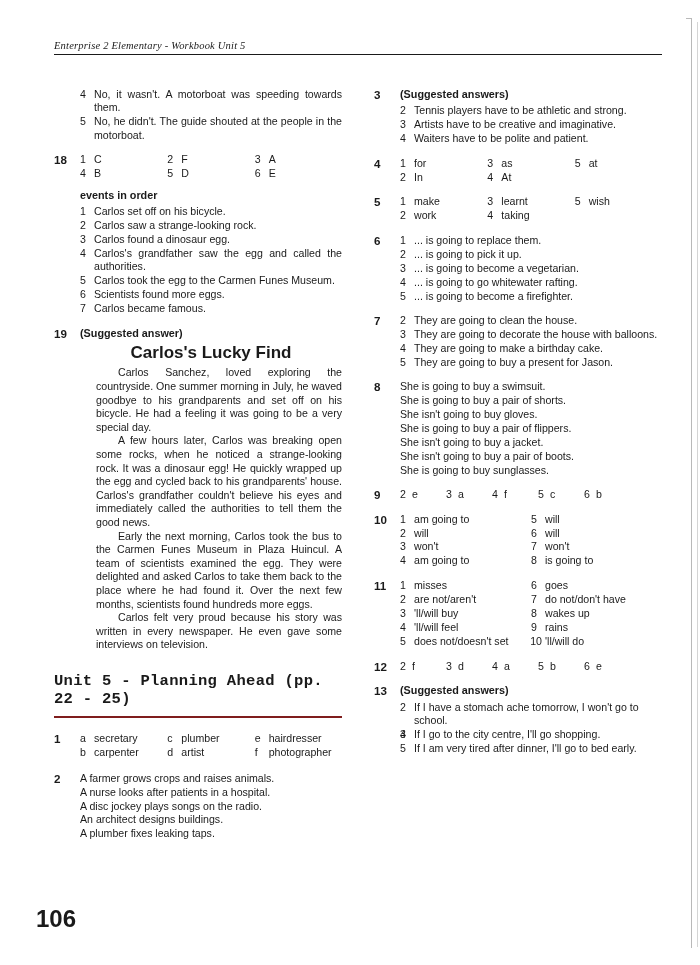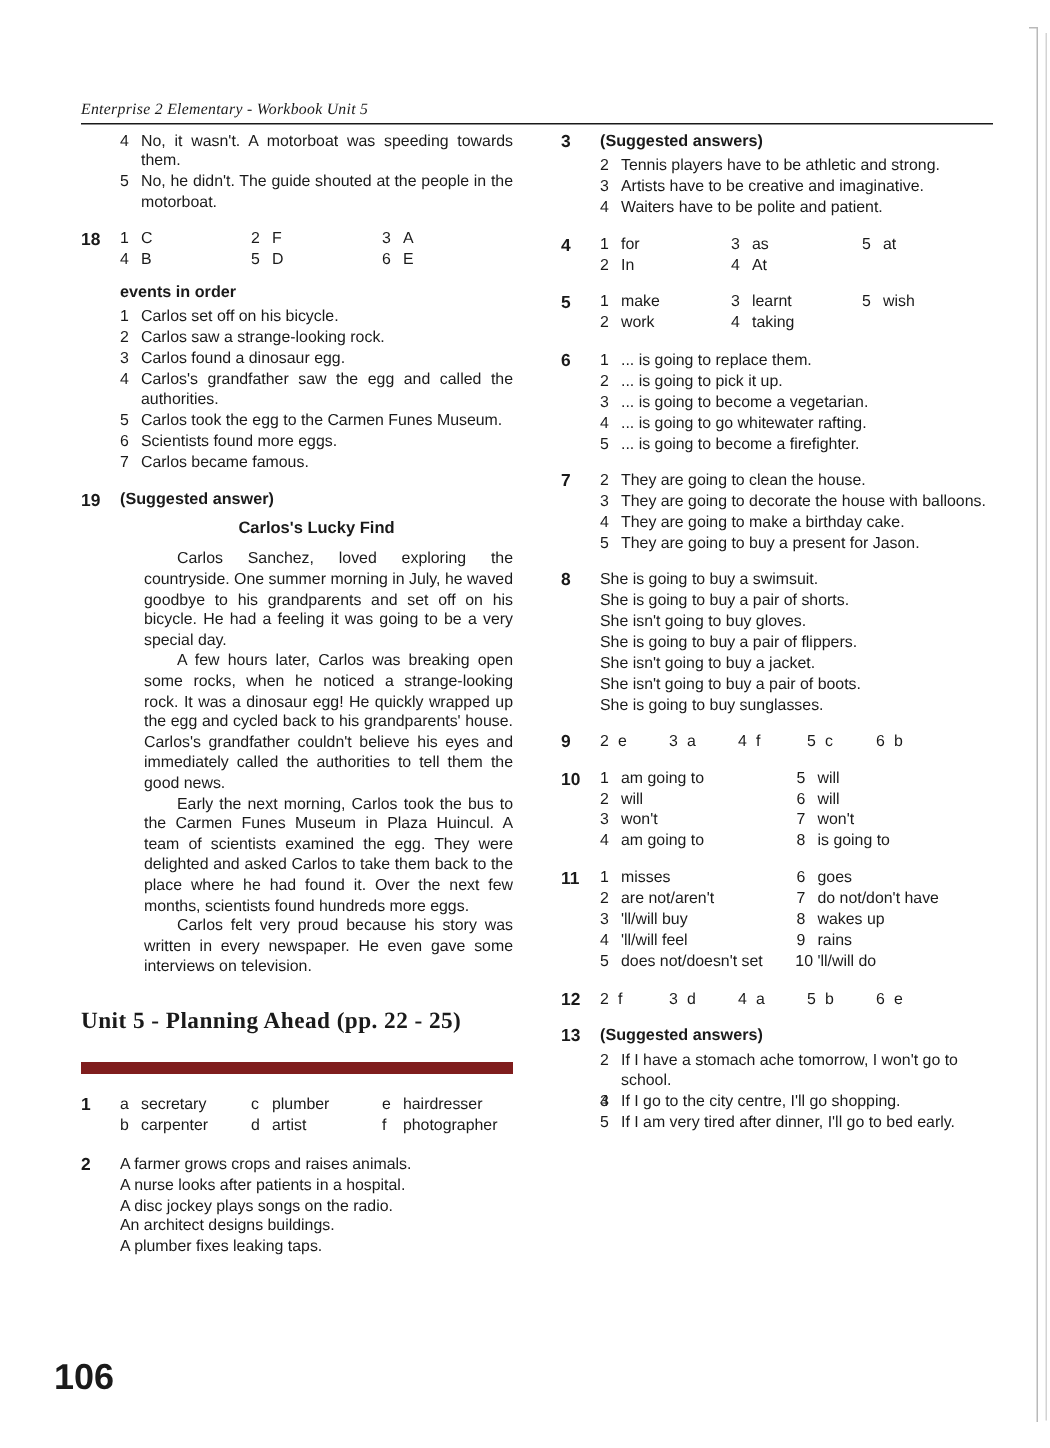--- a/index.html
+++ b/index.html
@@ -39,21 +39,21 @@
     position: absolute;
     top: 18px;
     right: 8px;
     width: 6px;
     height: 1px;
     background: #b9b9b9;
   }
 
   .header {
     position: absolute;
-    top: 68px;
+    top: 40px;
     left: 54px;
     width: 608px;
   }
   .header-title {
     font-family: "Liberation Serif", serif;
     font-style: italic;
     font-size: 10.5px;
     color: #1a1a1a;
     letter-spacing: 0.2px;
   }
@@ -158,37 +158,37 @@
   }
   .seq .pair .n {
     display: inline-block;
     width: 12px;
   }
 
   
   .story-title {
     text-align: center;
     font-weight: bold;
-    font-size: 11px;
+    font-size: 17px;
     margin: 6px 0 7px 0;
   }
   .story p {
     margin: 0 0 0 16px;
     text-indent: 22px;
     text-align: justify;
     font-size: 10.6px;
     line-height: 13.6px;
   }
 
   
   .unit-heading {
     margin: 20px 0 14px 0;
-    padding-bottom: 18px;
-    border-bottom: 8px solid #7f1d1d;
-    font-family: Liberation Serif, serif;
+    padding-bottom: 8px;
+    border-bottom: 2px solid #7f1d1d;
+    font-family: Liberation Mono, monospace;
     font-weight: bold;
     font-size: 15.5px;
     letter-spacing: 0.3px;
   }
 
   
   .joblist {
     display: flex;
   }
   .joblist .jcol { width: 33.33%; }

